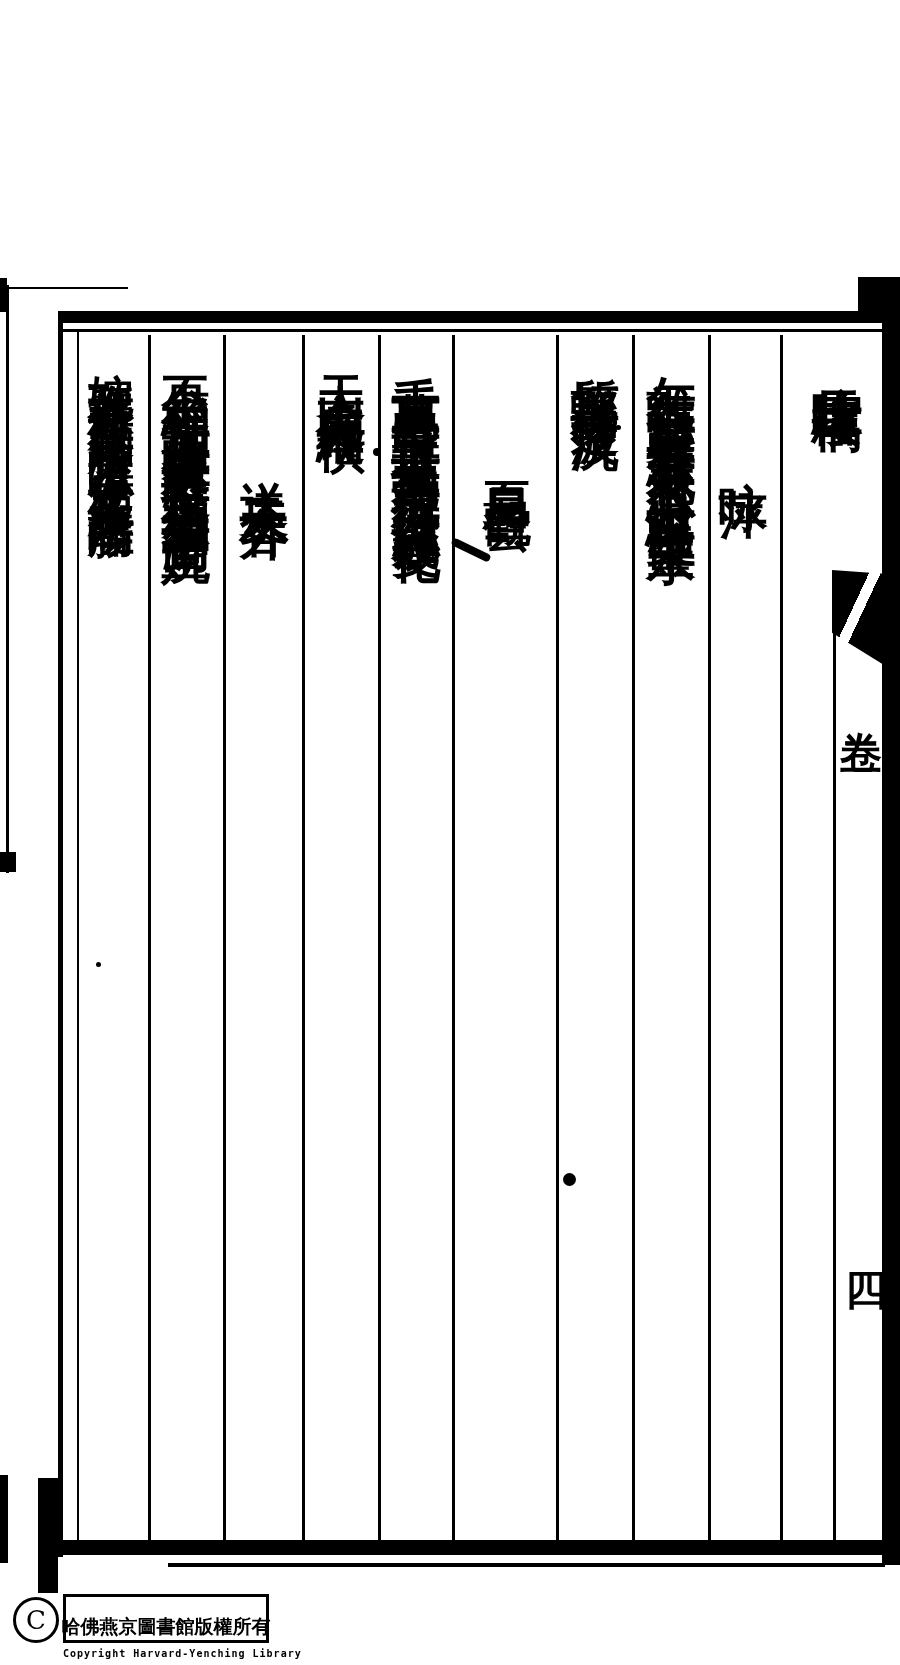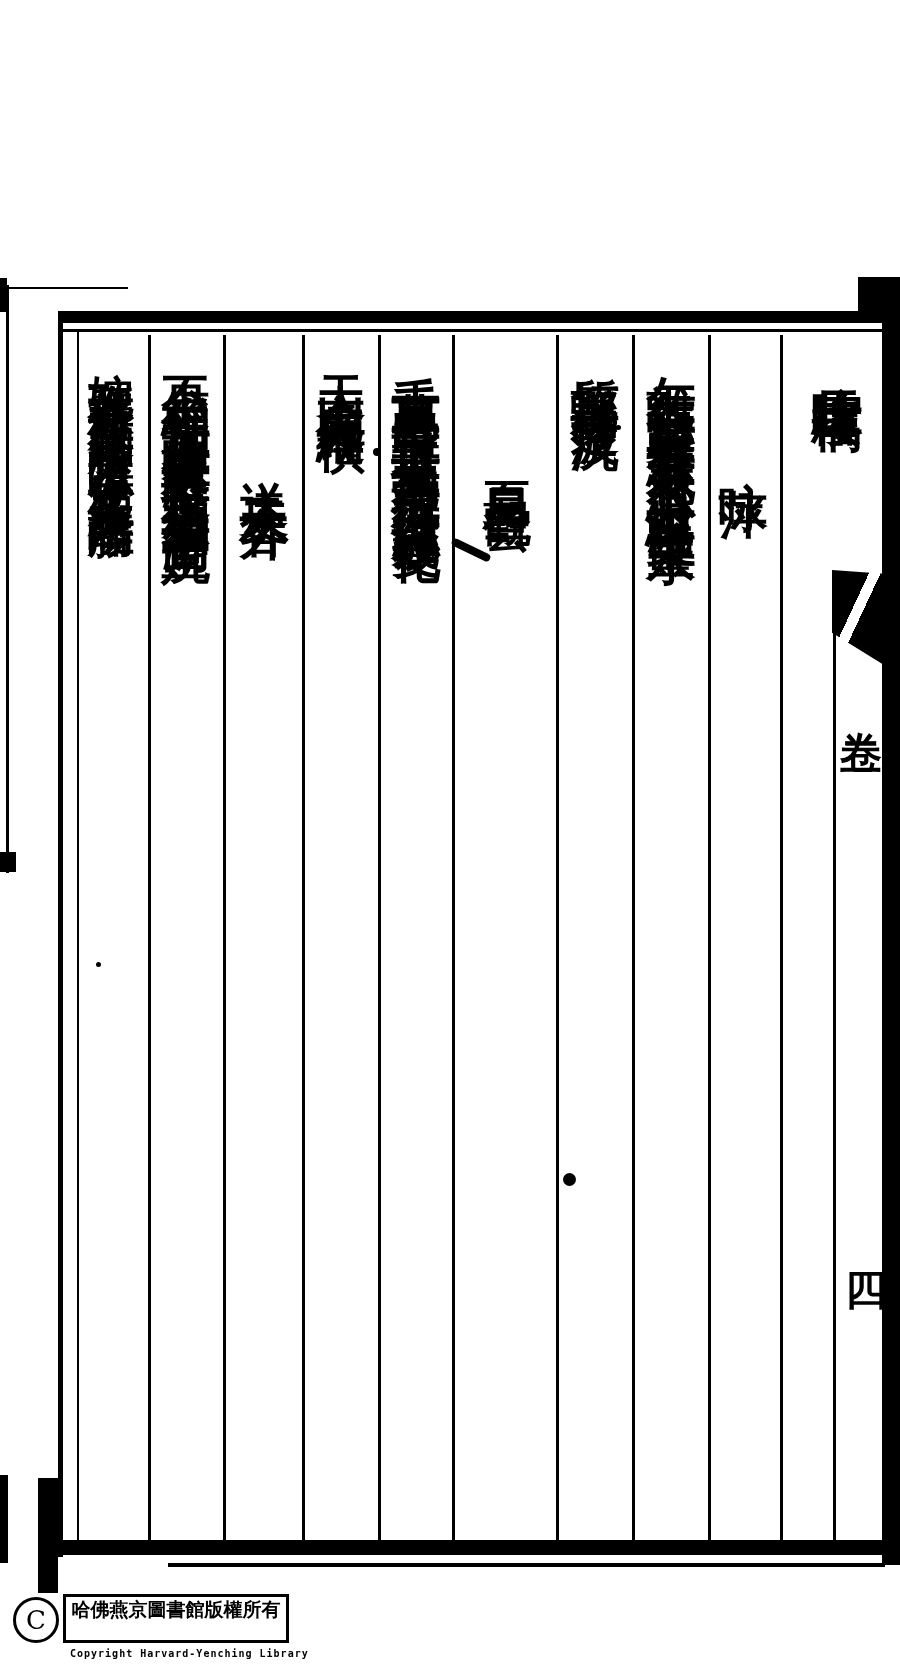--- a/index.html
+++ b/index.html
@@ -65,30 +65,30 @@
   }
 
   
   .stamp-circle {
     position:absolute; left:13px; top:1597px; width:46px; height:46px;
     border:3px solid #000; border-radius:50%;
     display:flex; align-items:center; justify-content:center;
     font-family:"DejaVu Serif", serif; font-size:26px; color:#000;
   }
   .stamp-box {
-    position:absolute; left:63px; top:1594px; width:226px; height:49px;
+    position:absolute; left:63px; top:1594px; width:206px; height:49px;
     border:3px solid #000;
-    display:flex; align-items:flex-start; justify-content:center;
+    display:flex; align-items:flex-end; justify-content:center;
   }
   .stamp-box span {
     font-family:"DejaVu Serif", serif; font-weight:700;
     font-size:19px; letter-spacing:0px; color:#000; white-space:nowrap;
   }
   .stamp-latin {
-    position:absolute; left:70px; top:1648px;
+    position:absolute; left:63px; top:1648px;
     font-family:"DejaVu Sans Mono", monospace; font-size:10px; font-weight:700;
     letter-spacing:1px; color:#000; white-space:nowrap;
   }
 </style>
 </head>
 <body>
 
 <div class="page">
 
   <div class="right-dark-band"></div>

